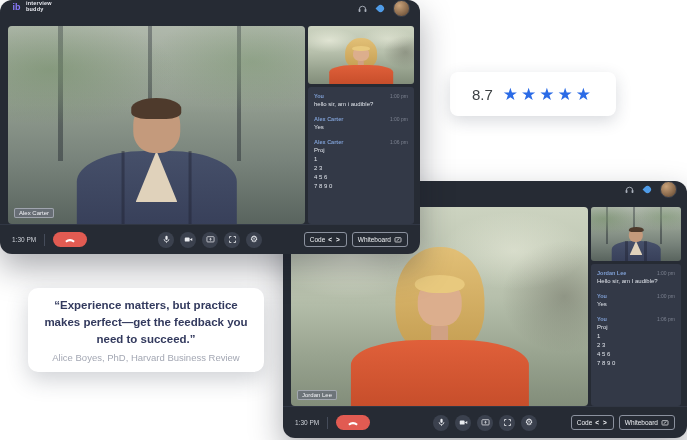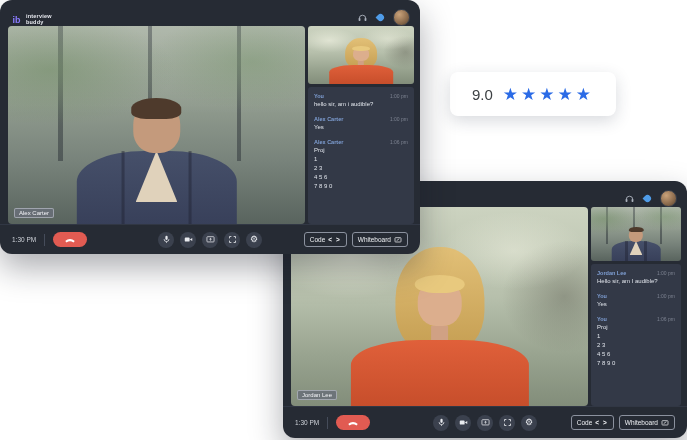--- a/index.html
+++ b/index.html
@@ -3,21 +3,21 @@
 <meta charset="utf-8">
 <style>
   html,body{margin:0;padding:0;background:#ffffff;font-family:"Liberation Sans",sans-serif;}
   .stage{position:relative;width:687px;height:440px;background:#ffffff;overflow:hidden;}
 
   
   .appwin{position:absolute;background:#262b34;border-radius:12px;box-shadow:0 14px 32px rgba(20,24,34,.35);}
   #win1{left:0;top:0;width:420px;height:254px;z-index:30;}
   #win2{left:283px;top:181px;width:404px;height:257px;z-index:10;}
 
-  .win-header{position:absolute;left:0;right:0;top:0;height:26px;display:flex;align-items:flex-end;padding:0 10px;box-sizing:border-box;}
+  .win-header{position:absolute;left:0;right:0;top:0;height:26px;display:flex;align-items:flex-start;padding:0 10px;box-sizing:border-box;}
   .logo{display:flex;align-items:center;gap:3px;}
   .logo-mark{width:13px;height:13px;border-radius:3px;color:#8a7bff;font-weight:bold;font-size:9px;display:flex;align-items:center;justify-content:center;}
   .logo-text{display:flex;flex-direction:column;line-height:1.05;}
   .logo-text span{font-size:5.5px;color:#e8eaf0;font-weight:bold;letter-spacing:.2px;}
   .hd-right{margin-left:auto;display:flex;align-items:center;gap:7px;}
   .hd-ic{width:11px;height:11px;display:flex;align-items:center;justify-content:center;}
   .drop{width:7px;height:7px;background:#4f9ce8;border-radius:50% 50% 50% 0;transform:rotate(45deg);}
   .avatar{width:15px;height:15px;border-radius:50%;background:radial-gradient(circle at 35% 30%,#c9a27a,#8a6a4c 60%,#55412f);border:1px solid #3a404c;}
 
   .win-body{position:absolute;display:flex;gap:3px;}
@@ -339,18 +339,22 @@
             <svg width="8" height="8" viewBox="0 0 24 24" stroke="#eef0f3" stroke-width="2.2" fill="none">
               <rect x="3" y="5" width="18" height="13" rx="2"></rect>
               <path d="M8 14l8-6"></path>
             </svg>
           </button>
       </div>
     </div>
   </div>
 
   <div class="rating-card">
-    <span class="score">9.0</span>
+    <span class="score">8.7</span>
     <span class="stars" style="color:#2b6be6;">★★★★★</span>
   </div>
 
+  <div class="quote-card">
+    <div class="quote-text">“Experience matters, but practice makes perfect—get the feedback you need to succeed.”</div>
+    <div class="quote-attr">Alice Boyes, PhD, Harvard Business Review</div>
+  </div>
 
 </div>
 
 </body></html>

